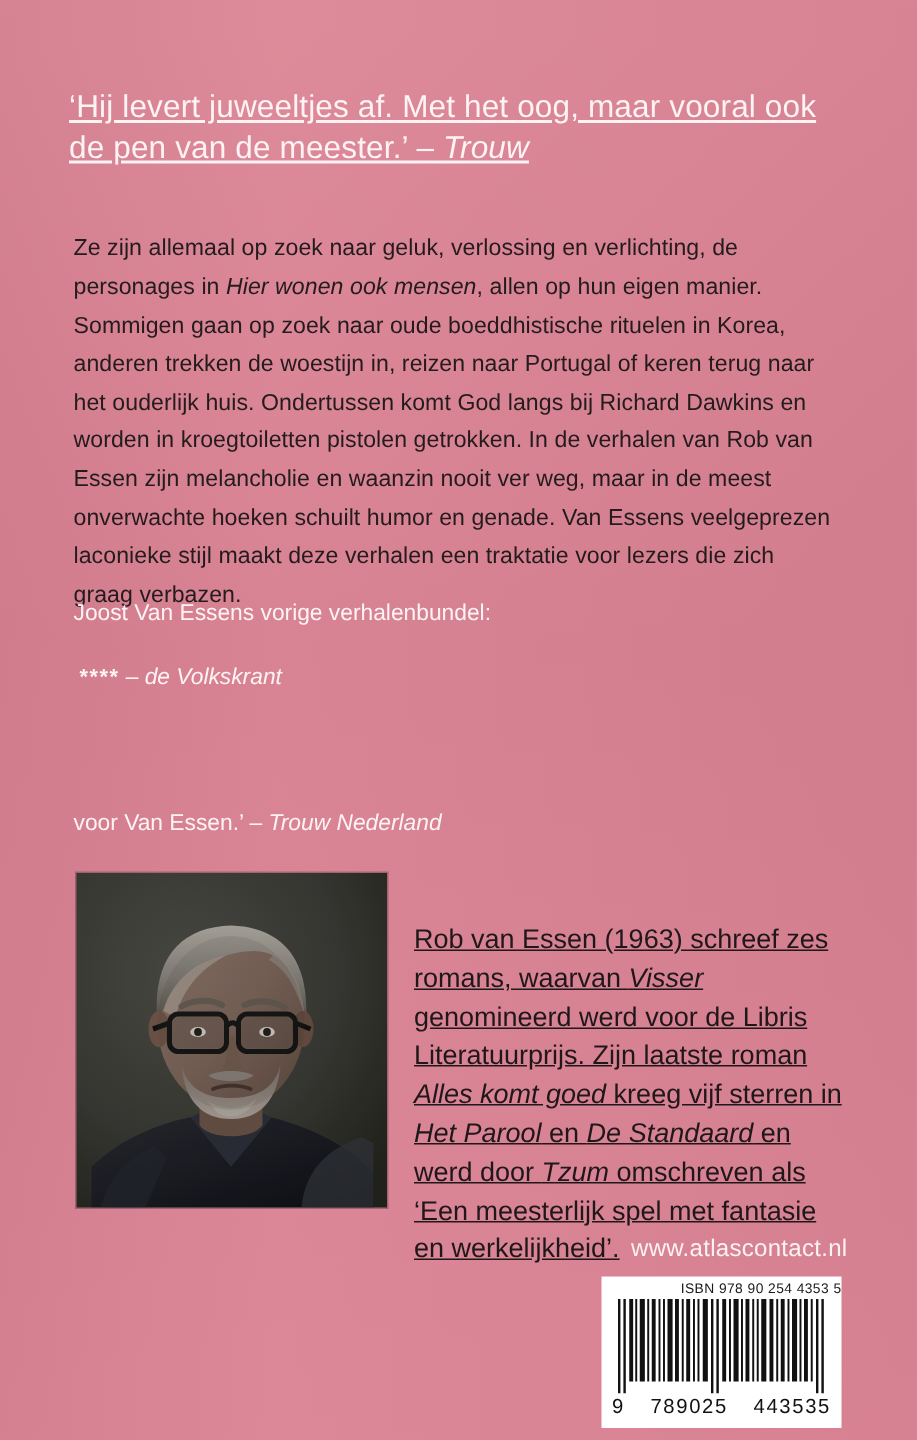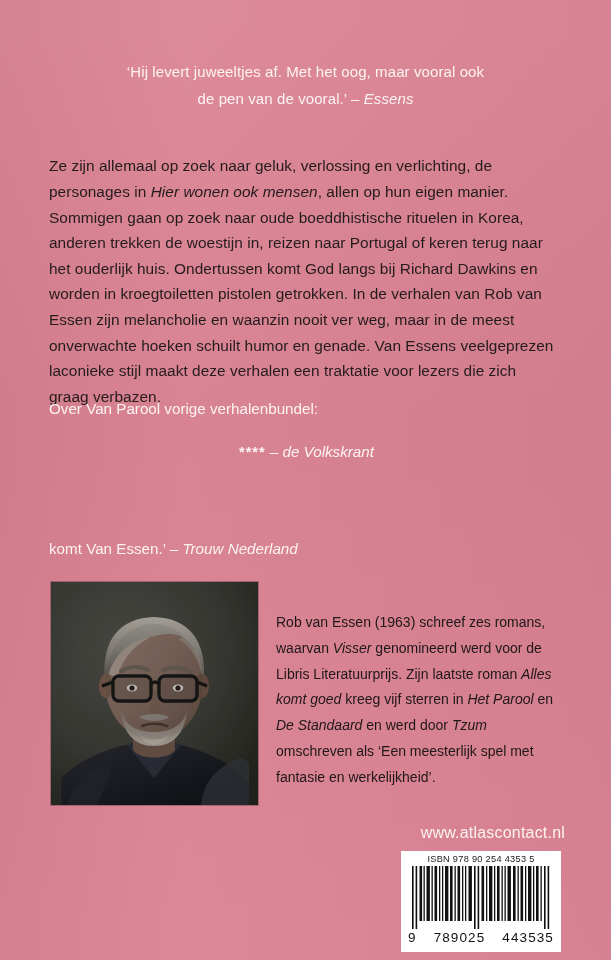--- a/index.html
+++ b/index.html
@@ -22,25 +22,25 @@
       linear-gradient(180deg, rgba(255,255,255,0.035) 0%, rgba(0,0,0,0.02) 45%, rgba(255,255,255,0.02) 100%),
       linear-gradient(90deg, rgba(0,0,0,0.03) 0%, rgba(255,255,255,0.03) 30%, rgba(0,0,0,0.025) 100%);
   }
 
   
   .pull-quote {
     position: absolute;
     left: 46px;
     top: 58px;
     width: 519px;
-    text-align: center;
     color: #fdf3f3;
-    font-size: 15px;
+    font-size: 21px;
     line-height: 27px;
     letter-spacing: 0.1px;
+    text-decoration: underline;
   }
   .pull-quote .src {
     font-style: italic;
   }
 
   
   .blurb {
     position: absolute;
     left: 49px;
     top: 138px;
@@ -63,21 +63,21 @@
     line-height: 25.5px;
   }
   .press-intro { margin: 0 0 17px 0; }
   .press-quote { margin: 0 0 20px 0; }
   .press-quote .stars {
     letter-spacing: 1px;
     font-weight: bold;
     font-size: 14.5px;
   }
   .press-quote .src { font-style: italic; }
-  .press-quote .line2 { display: block; padding-left: 4px; text-align: center; }
+  .press-quote .line2 { display: block; padding-left: 4px; }
 
   
   .author-photo {
     position: absolute;
     left: 51px;
     top: 582px;
     width: 207px;
     height: 223px;
     overflow: hidden;
     background: #3a3b36;
@@ -85,22 +85,23 @@
   }
   .author-photo svg { display: block; width: 100%; height: 100%; }
 
   
   .author-bio {
     position: absolute;
     left: 276px;
     top: 596px;
     width: 290px;
     color: #1f1719;
-    font-size: 14px;
+    font-size: 18px;
     line-height: 25.8px;
+    text-decoration: underline;
   }
   .author-bio em { font-style: italic; }
 
   
   .publisher-url {
     position: absolute;
     right: 46px;
     top: 824px;
     color: #fcf2f2;
     font-size: 16px;
@@ -115,21 +116,21 @@
     width: 160px;
     height: 101px;
     background: #ffffff;
     padding: 0;
     box-sizing: border-box;
   }
   .barcode-isbn {
     position: absolute;
     left: 0; right: 0;
     top: 3px;
-    text-align: center;
+    text-align: right;
     font-size: 9.2px;
     color: #1a1a1a;
     letter-spacing: 0.3px;
     font-family: "Liberation Sans", sans-serif;
   }
   .barcode-bars {
     position: absolute;
     left: 9px;
     top: 15px;
     width: 142px;
@@ -151,38 +152,38 @@
     box-sizing: border-box;
   }
 </style>
 </head>
 <body>
 
 <div class="cover">
 
   <div class="pull-quote">
     <span>‘Hij levert juweeltjes af. Met het oog, maar vooral ook</span><br>
-    <span>de pen van de vooral.’ – </span><span class="src">Essens</span>
+    <span>de pen van de meester.’ – </span><span class="src">Trouw</span>
   </div>
 
   <p class="blurb"><span>Ze zijn allemaal op zoek naar geluk, verlossing en verlichting, de personages in </span><em>Hier wonen ook mensen</em><span>, allen op hun eigen manier. Sommigen gaan op zoek naar oude boeddhistische rituelen in Korea, anderen trekken de woestijn in, reizen naar Portugal of keren terug naar het ouderlijk huis. Ondertussen komt God langs bij Richard Dawkins en worden in kroegtoiletten pistolen getrokken. In de verhalen van Rob van Essen zijn melancholie en waanzin nooit ver weg, maar in de meest onverwachte hoeken schuilt humor en genade. Van Essens veelgeprezen laconieke stijl maakt deze verhalen een traktatie voor lezers die zich graag verbazen.</span></p>
 
   <div class="press">
-    <p class="press-intro">Over Van Parool vorige verhalenbundel:</p>
+    <p class="press-intro">Joost Van Essens vorige verhalenbundel:</p>
 
     <p class="press-quote">
       <span class="line2">
         <span class="stars">****</span><span> – </span><span class="src">de Volkskrant</span>
       </span>
     </p>
 
     <p class="press-quote">
       <br>
       <br>
-      <span>komt Van Essen.’ – </span><span class="src">Trouw Nederland</span>
+      <span>voor Van Essen.’ – </span><span class="src">Trouw Nederland</span>
     </p>
   </div>
 
   <div class="author-photo">
     <svg viewBox="0 0 207 223" preserveAspectRatio="xMidYMid slice">
       <defs>
         <radialGradient id="bgG" cx="35%" cy="30%" r="85%">
           <stop offset="0%" stop-color="#50514a"></stop>
           <stop offset="60%" stop-color="#3c3d37"></stop>
           <stop offset="100%" stop-color="#26261f"></stop>

